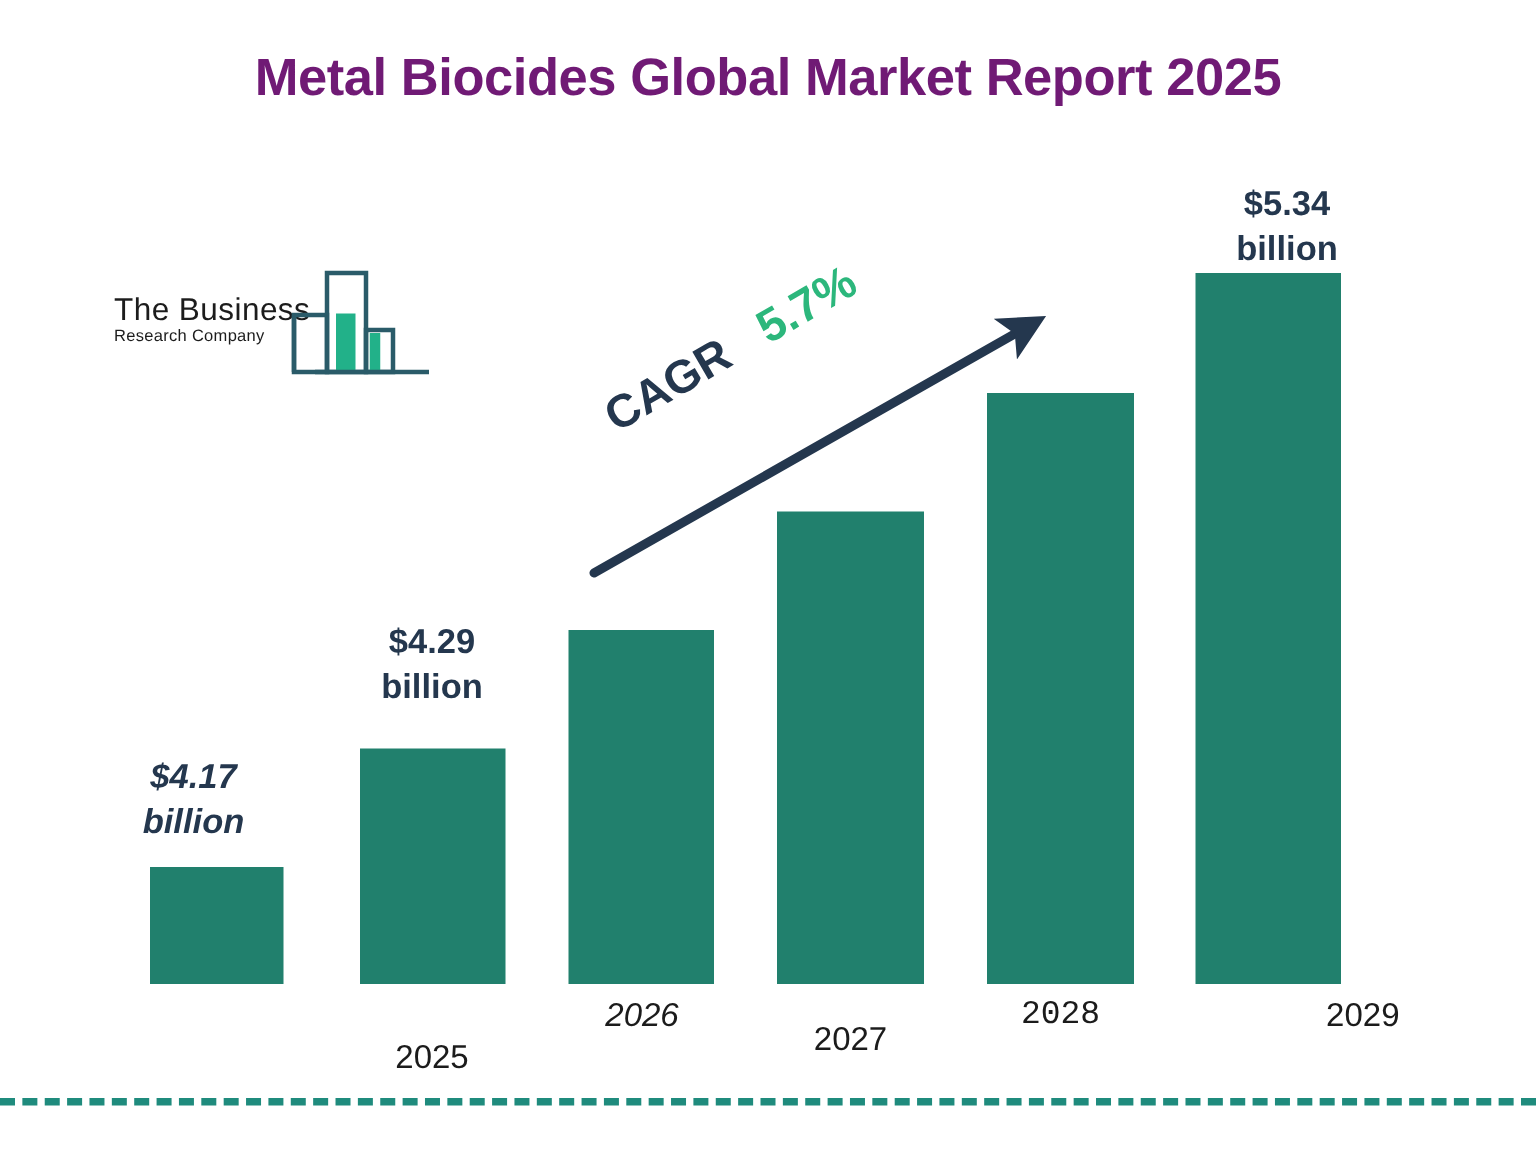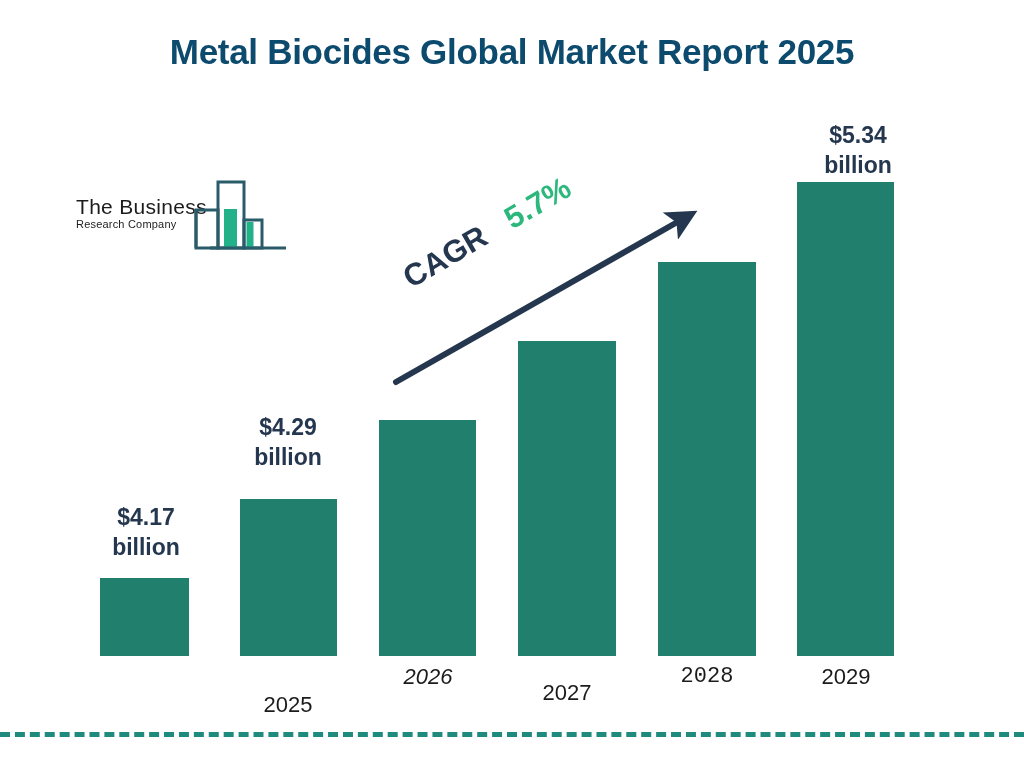--- a/index.html
+++ b/index.html
@@ -22,21 +22,21 @@
 
   
   #chart-title {
     position: absolute;
     left: 0;
     top: 32px;
     width: 1024px;
     text-align: center;
     font-size: 35px;
     font-weight: bold;
-    color: #0c4a6e;
+    color: #701a75;
     letter-spacing: -0.3px;
     white-space: nowrap;
   }
 
   
   #logo {
     position: absolute;
     left: 76px;
     top: 176px;
     width: 212px;
@@ -156,37 +156,37 @@
     </svg>
   </div>
 
   <div id="plot">
       <div class="bar" style="left: 100px; top: 578px; width: 89px; height: 78px; background: rgb(33, 128, 109);"></div>
       <div class="bar" style="left: 240px; top: 499px; width: 97px; height: 157px; background: rgb(33, 128, 109);"></div>
       <div class="bar" style="left: 379px; top: 420px; width: 97px; height: 236px; background: rgb(33, 128, 109);"></div>
       <div class="bar" style="left: 518px; top: 341px; width: 98px; height: 315px; background: rgb(33, 128, 109);"></div>
       <div class="bar" style="left: 658px; top: 262px; width: 98px; height: 394px; background: rgb(33, 128, 109);"></div>
       <div class="bar" style="left: 797px; top: 182px; width: 97px; height: 474px; background: rgb(33, 128, 109);"></div>
-      <div class="bar-label" style="left: 36px; top: 482px; width: 220px;">
+      <div class="bar-label" style="left: 19px; top: 482px; width: 220px; font-style: italic;">
         <div>$4.17</div>
         <div>billion</div>
       </div>
       <div class="bar-label" style="left: 178px; top: 392px; width: 220px;">
         <div>$4.29</div>
         <div>billion</div>
       </div>
       <div class="bar-label" style="left: 748px; top: 100px; width: 220px;">
         <div>$5.34</div>
         <div>billion</div>
       </div>
       <div class="tick-label" style="left: 218px; top: 664px; width: 140px; margin-top: 28px;">2025</div>
       <div class="tick-label" style="left: 358px; top: 664px; width: 140px; font-style: italic;">2026</div>
       <div class="tick-label" style="left: 497px; top: 664px; width: 140px; margin-top: 16px;">2027</div>
       <div class="tick-label" style="left: 637px; top: 664px; width: 140px; font-family: Liberation Mono, monospace;">2028</div>
-      <div class="tick-label" style="left: 776px; top: 664px; width: 140px;">2029</div>
+      <div class="tick-label" style="left: 793px; top: 664px; width: 140px; text-align: right;">2029</div>
     </div>
 
   <svg id="cagr-arrow" viewBox="0 0 330 210">
     <defs>
       <marker id="arrowhead" markerWidth="5.2" markerHeight="5.2" refX="3.4" refY="2.6" orient="auto">
         <path d="M0,0 L5.2,2.6 L0,5.2 L1.2,2.6 Z" fill="#24374e"></path>
       </marker>
     </defs>
     <line x1="16" y1="192" x2="308" y2="26" stroke="#24374e" stroke-width="6" stroke-linecap="round" marker-end="url(#arrowhead)"></line>
   </svg>

